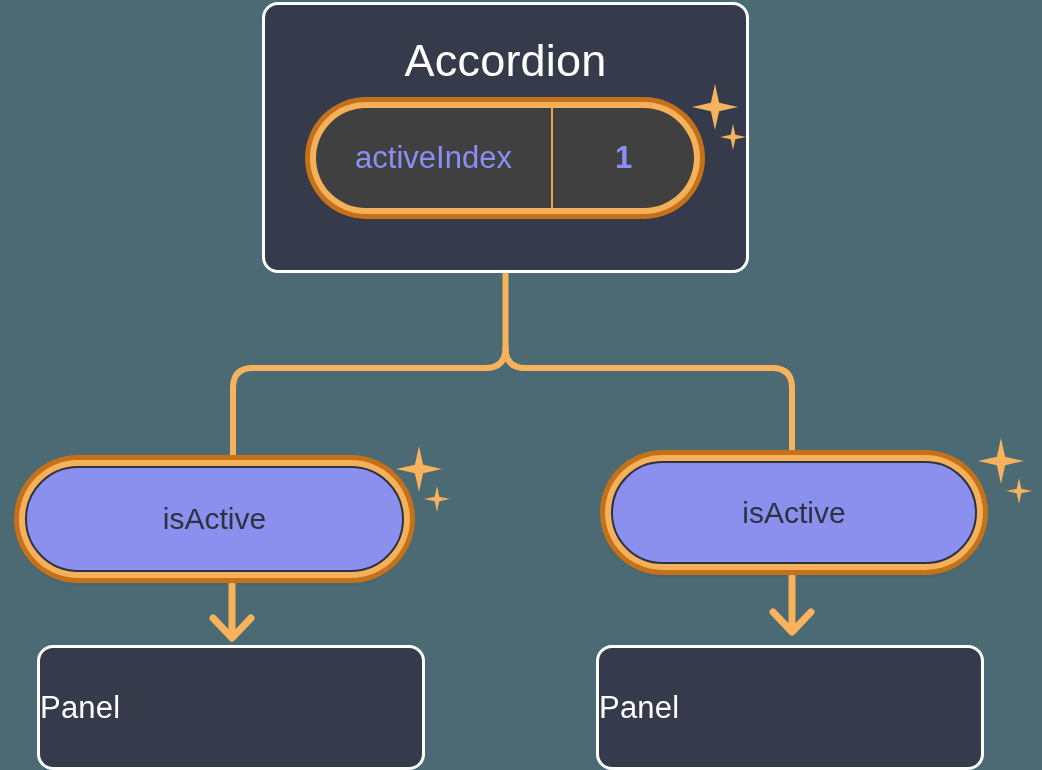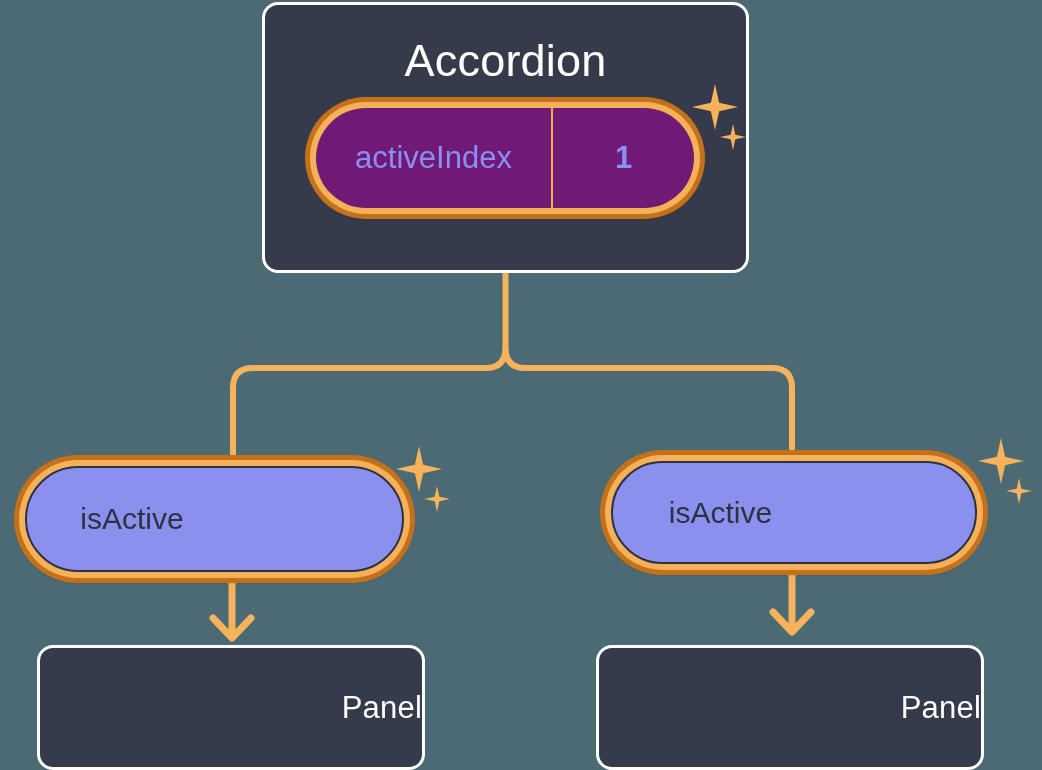--- a/index.html
+++ b/index.html
@@ -55,21 +55,21 @@
   #accordion-card .card-title {
     margin-top: 30px;
   }
 
   .panel-card {
     top: 645px;
     width: 388px;
     height: 125px;
     display: flex;
     align-items: center;
-    justify-content: flex-end;
+    justify-content: flex-start;
   }
   #panel-card-left  { left: 37px; }
   #panel-card-right { left: 596px; }
   .panel-card .card-title {
     font-size: 31px;
   }
 
   
   .state-pill {
     position: absolute;
@@ -108,21 +108,21 @@
   }
 
   
   #pill-activeindex {
     left: 305px;
     top: 97px;
     width: 400px;
     height: 122px;
   }
   #pill-activeindex .pill-body {
-    background: #701a75;
+    background: #404040;
     border: 0;
     justify-content: space-between;
   }
   #pill-activeindex .pill-key {
     flex: 0 0 235px;
     color: #8b8ef5;
     font-size: 31px;
     font-weight: 400;
   }
   #pill-activeindex .pill-val {
@@ -130,20 +130,21 @@
     color: #8b8ef5;
     font-size: 31px;
     font-weight: 700;
     border-left: 2px solid #f0a945;
   }
 
   
   .pill-filled .pill-body {
     background: #8b90ef;
     border: 2px solid #2b3240;
+    justify-content: center;
   }
   .pill-filled .pill-key {
     color: #2b3240;
     font-size: 30px;
     font-weight: 400;
   }
   .pill-filled .pill-val {
     color: #1f2633;
     font-size: 30px;
     font-weight: 700;

